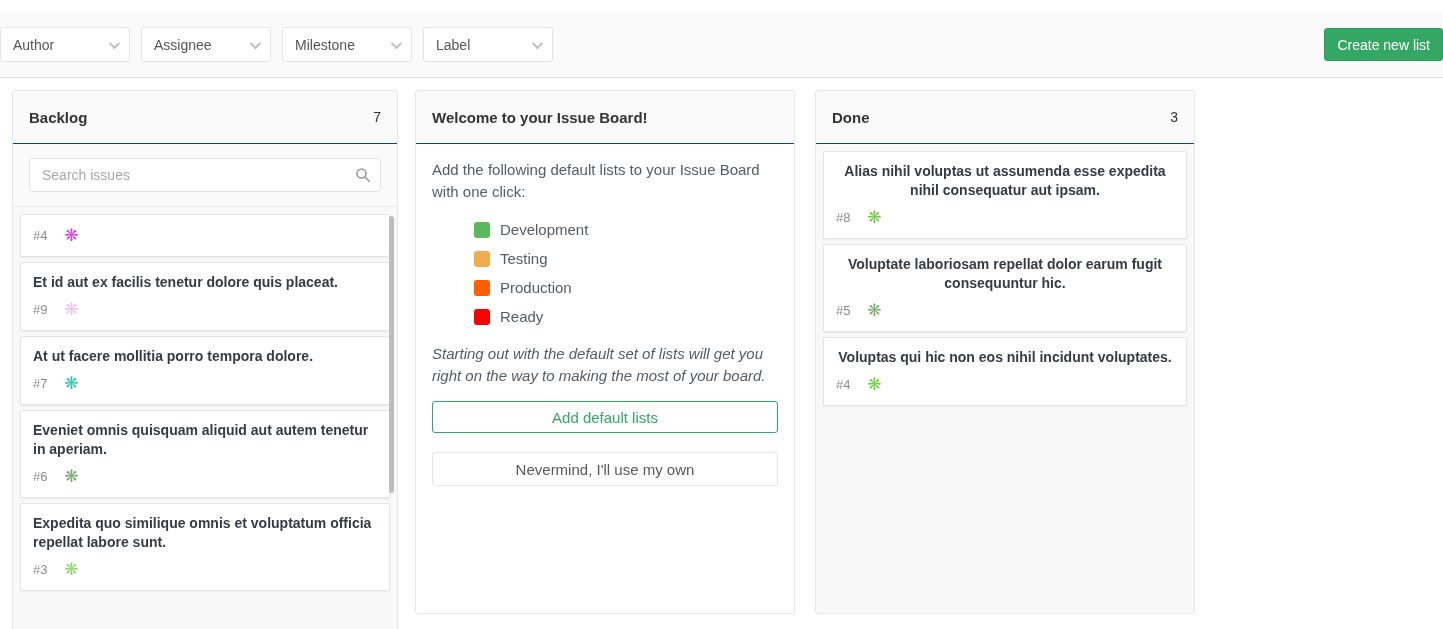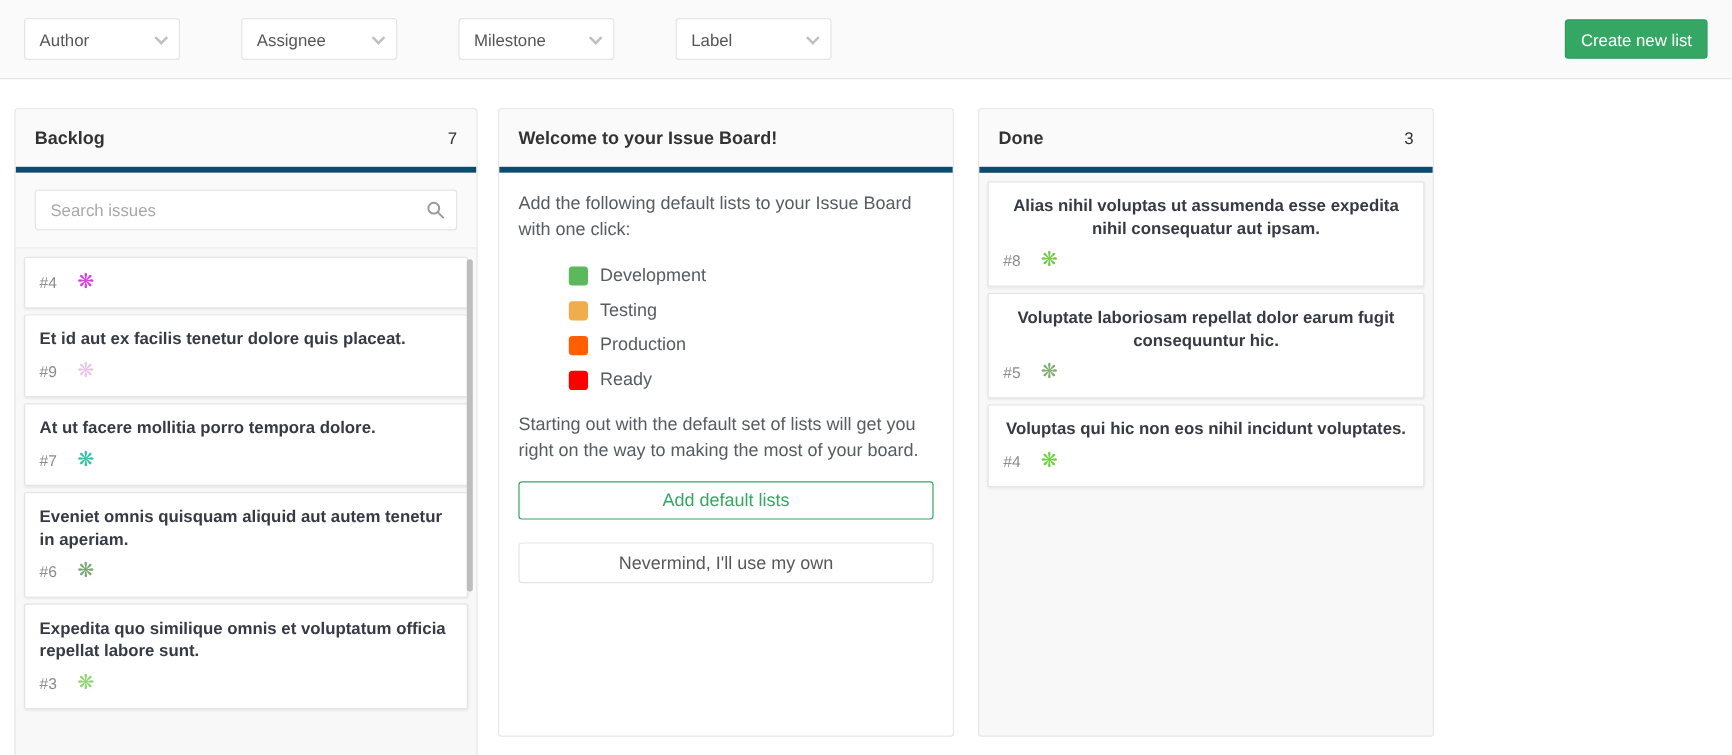--- a/index.html
+++ b/index.html
@@ -1,38 +1,38 @@
 <!DOCTYPE html>
 <html><head>
 <meta charset="utf-8">
 <style>
   * { margin:0; padding:0; box-sizing:border-box; }
   html,body { width:1443px; height:629px; overflow:hidden; background:#fff;
     font-family:"Liberation Sans", sans-serif; color:#333; }
 
   
-  .topbar { position:absolute; left:0; top:0; width:1443px; height:66px;
+  .topbar { position:absolute; left:0; top:12px; width:1443px; height:66px;
     background:#fafafa; border-bottom:1px solid #e5e5e5; display:flex;
-    align-items:center; padding:0 20px;gap:40px; }
+    align-items:center; padding:0 0; }
   .filter-dd { width:130px; height:35px; background:#fff; border:1px solid #e5e5e5;
     border-radius:3px; margin-right:11px; display:flex; align-items:center;
     justify-content:space-between; padding:0 12px; font-size:14px; color:#555;
     cursor:pointer; }
   .chevron { width:8px; height:8px; border-right:2px solid #bfbfbf;
     border-bottom:2px solid #bfbfbf; transform:rotate(45deg) translateY(-2px); }
   .topbar-spacer { flex:1; }
   .btn-create { height:33px; padding:0 12px; background:#35a764; color:#fff;
     border:1px solid #2d9e5f; border-radius:3px; font-size:14px;
     font-family:"Liberation Sans", sans-serif; cursor:pointer; }
 
   
   .board { position:absolute; top:90px; border:1px solid #e7e7e7; border-radius:3px;
     background:#f8f8f8; display:flex; flex-direction:column; overflow:hidden; }
   .board-header { height:53px; flex:none; background:#fafafa;
-    border-bottom:5px solid #0c4a6e; display:flex; align-items:center;
+    border-bottom:1px solid #0c4a6e; display:flex; align-items:center;
     justify-content:space-between; padding:0 16px; }
   .board-title { font-size:15px; font-weight:bold; color:#333; }
   .board-count { font-size:14px; color:#333; }
 
   #board-backlog { left:12px; width:386px; height:560px; }
   #board-welcome { left:415px; width:380px; height:524px; }
   #board-done    { left:815px; width:380px; height:524px;text-align:center; }
 
   
   .board-search { flex:none; background:#fafafa; padding:14px 16px;
@@ -58,21 +58,21 @@
   .scrollbar-thumb { position:absolute; right:3px; top:9px; width:5px; height:277px;
     background:#bdbdbd; border-radius:3px; }
 
   
   .welcome-body { flex:1; background:#fff; padding:15px 16px; font-size:15px;
     color:#555c63; line-height:22px; }
   .default-lists { margin:12px 0 12px 42px; }
   .default-list-item { display:flex; align-items:center; height:29px; }
   .list-swatch { width:16px; height:16px; border-radius:3px; margin-right:10px;
     flex:none; }
-  .welcome-outro { margin-bottom:14px; }
+  .welcome-outro { margin-bottom:14px;font-style:italic; }
   .btn-add-default { display:block; width:100%; height:32px; background:#fff;
     border:1px solid #35a764; color:#35a764; border-radius:3px; font-size:15px;
     font-family:"Liberation Sans", sans-serif; cursor:pointer; margin-bottom:19px; }
   .btn-nevermind { display:block; width:100%; height:34px; background:#fff;
     border:1px solid #e5e5e5; color:#585858; border-radius:3px; font-size:15px;
     font-family:"Liberation Sans", sans-serif; cursor:pointer; }
 </style>
 </head>
 <body>
 

